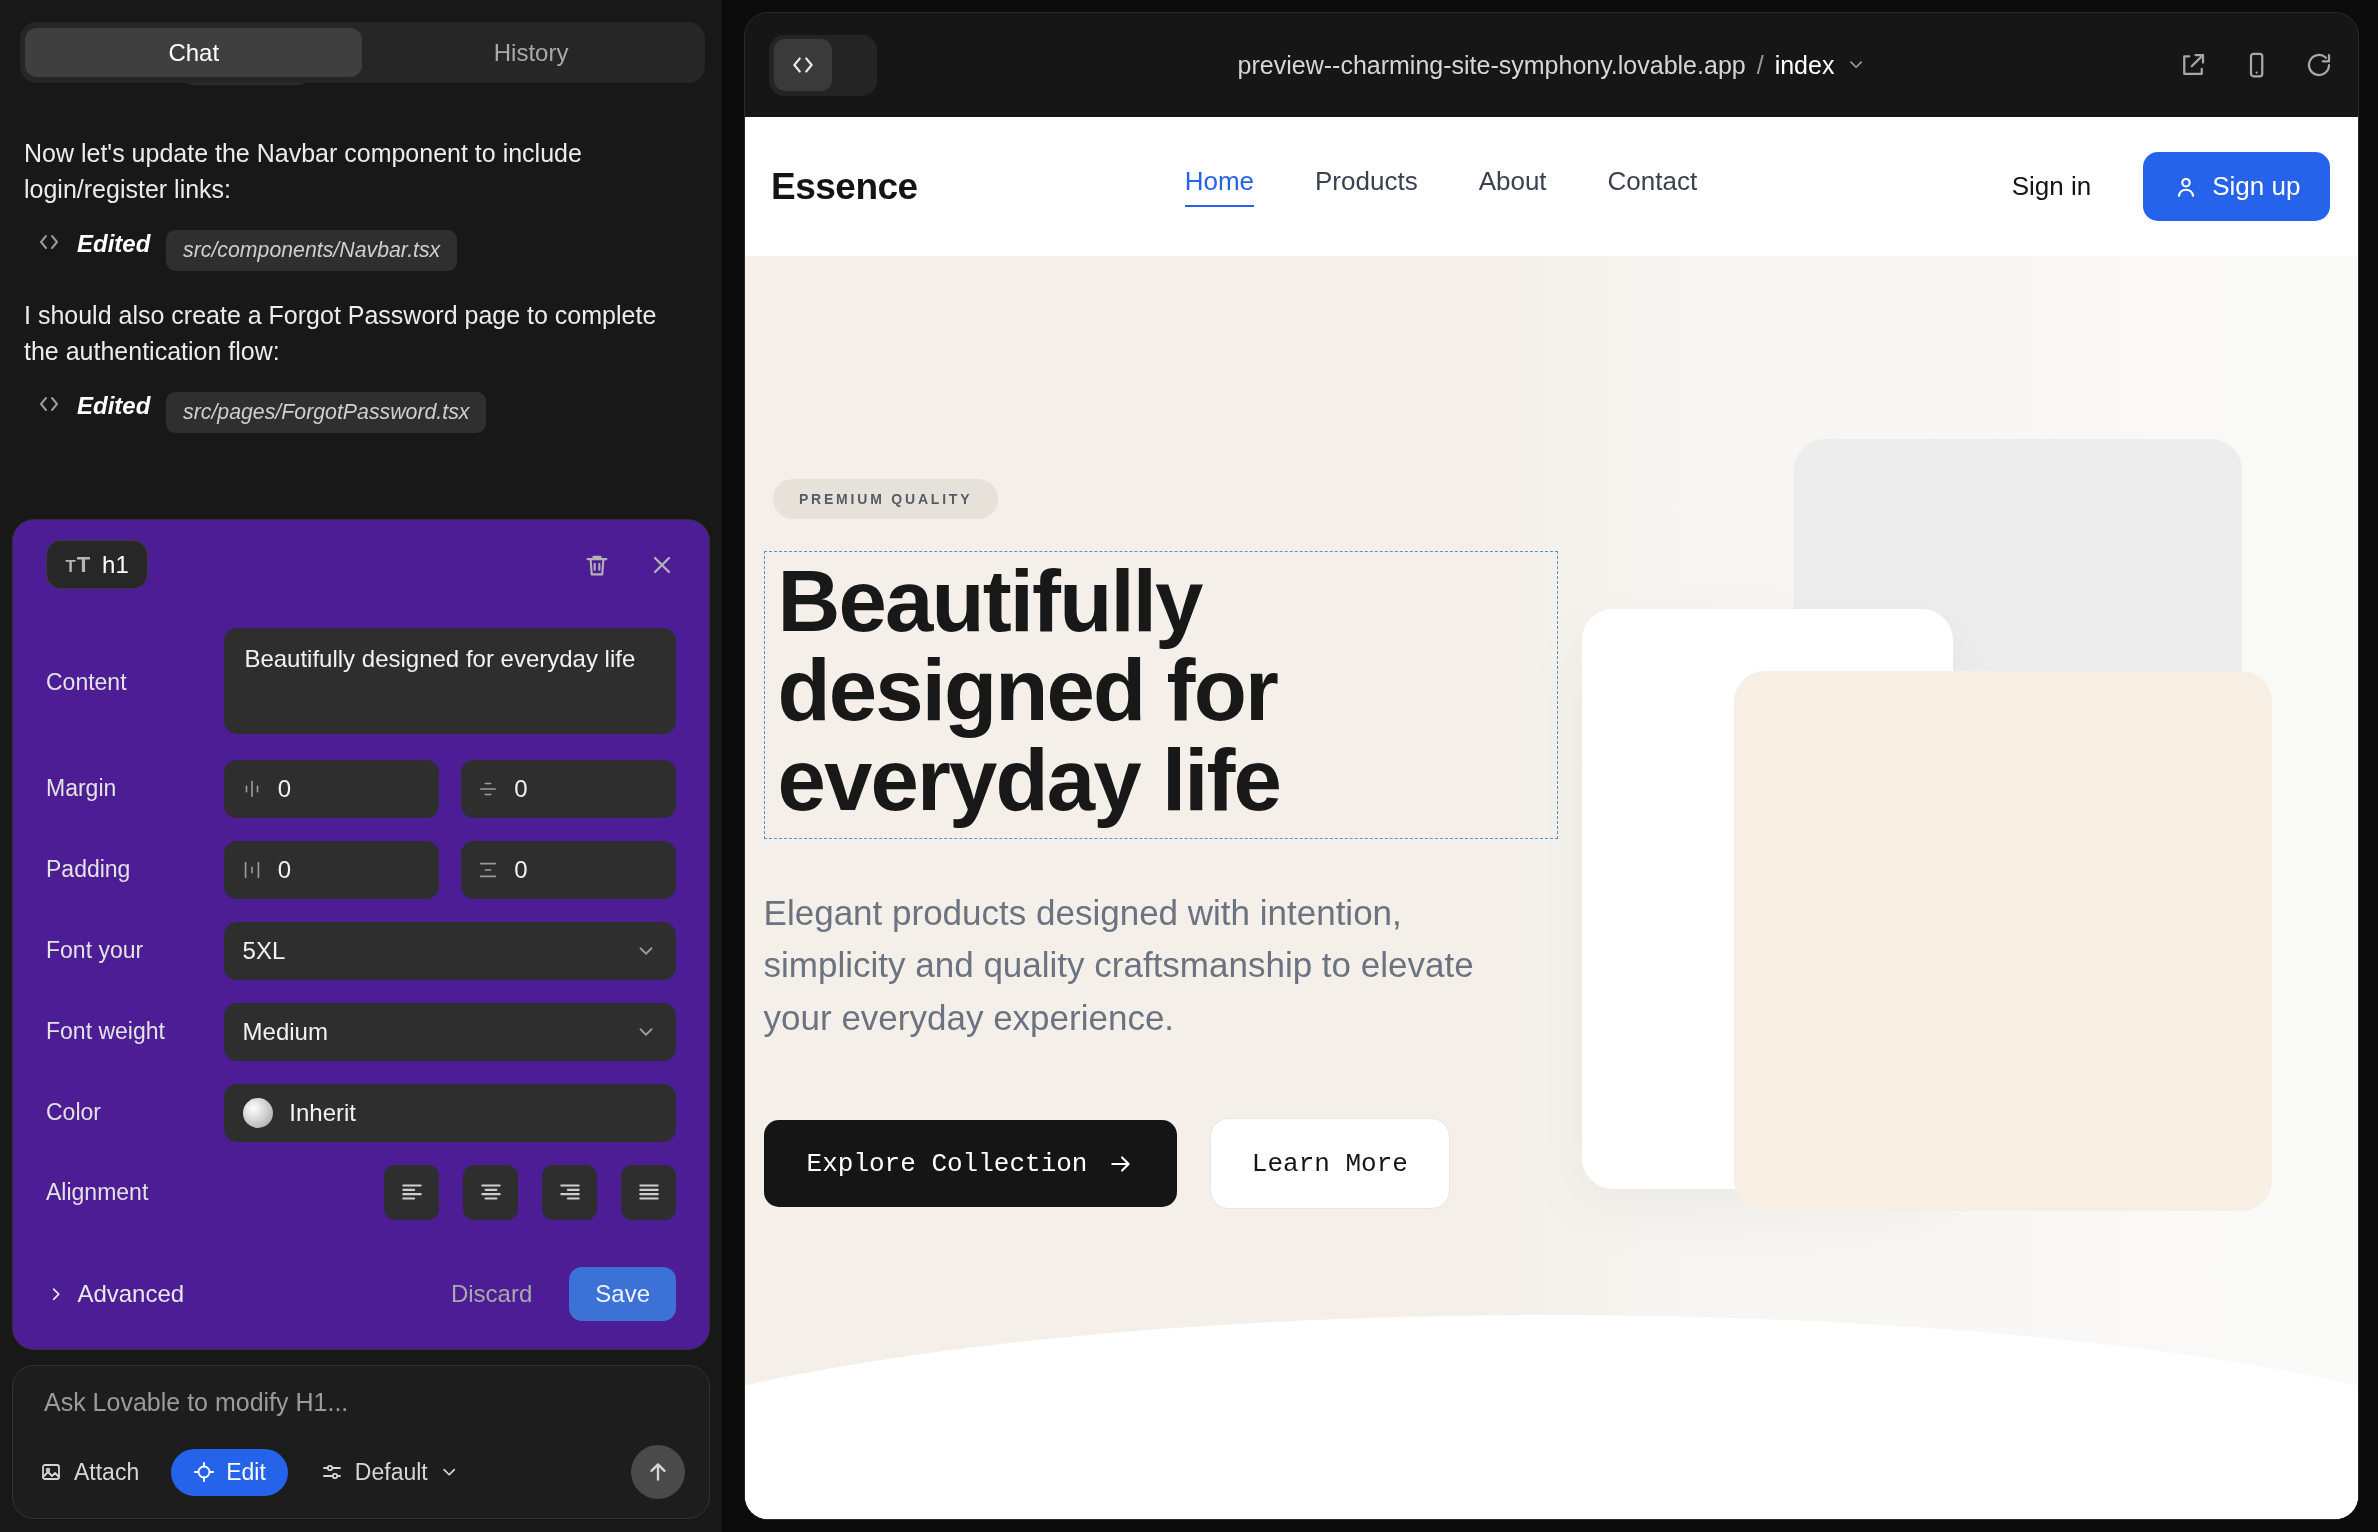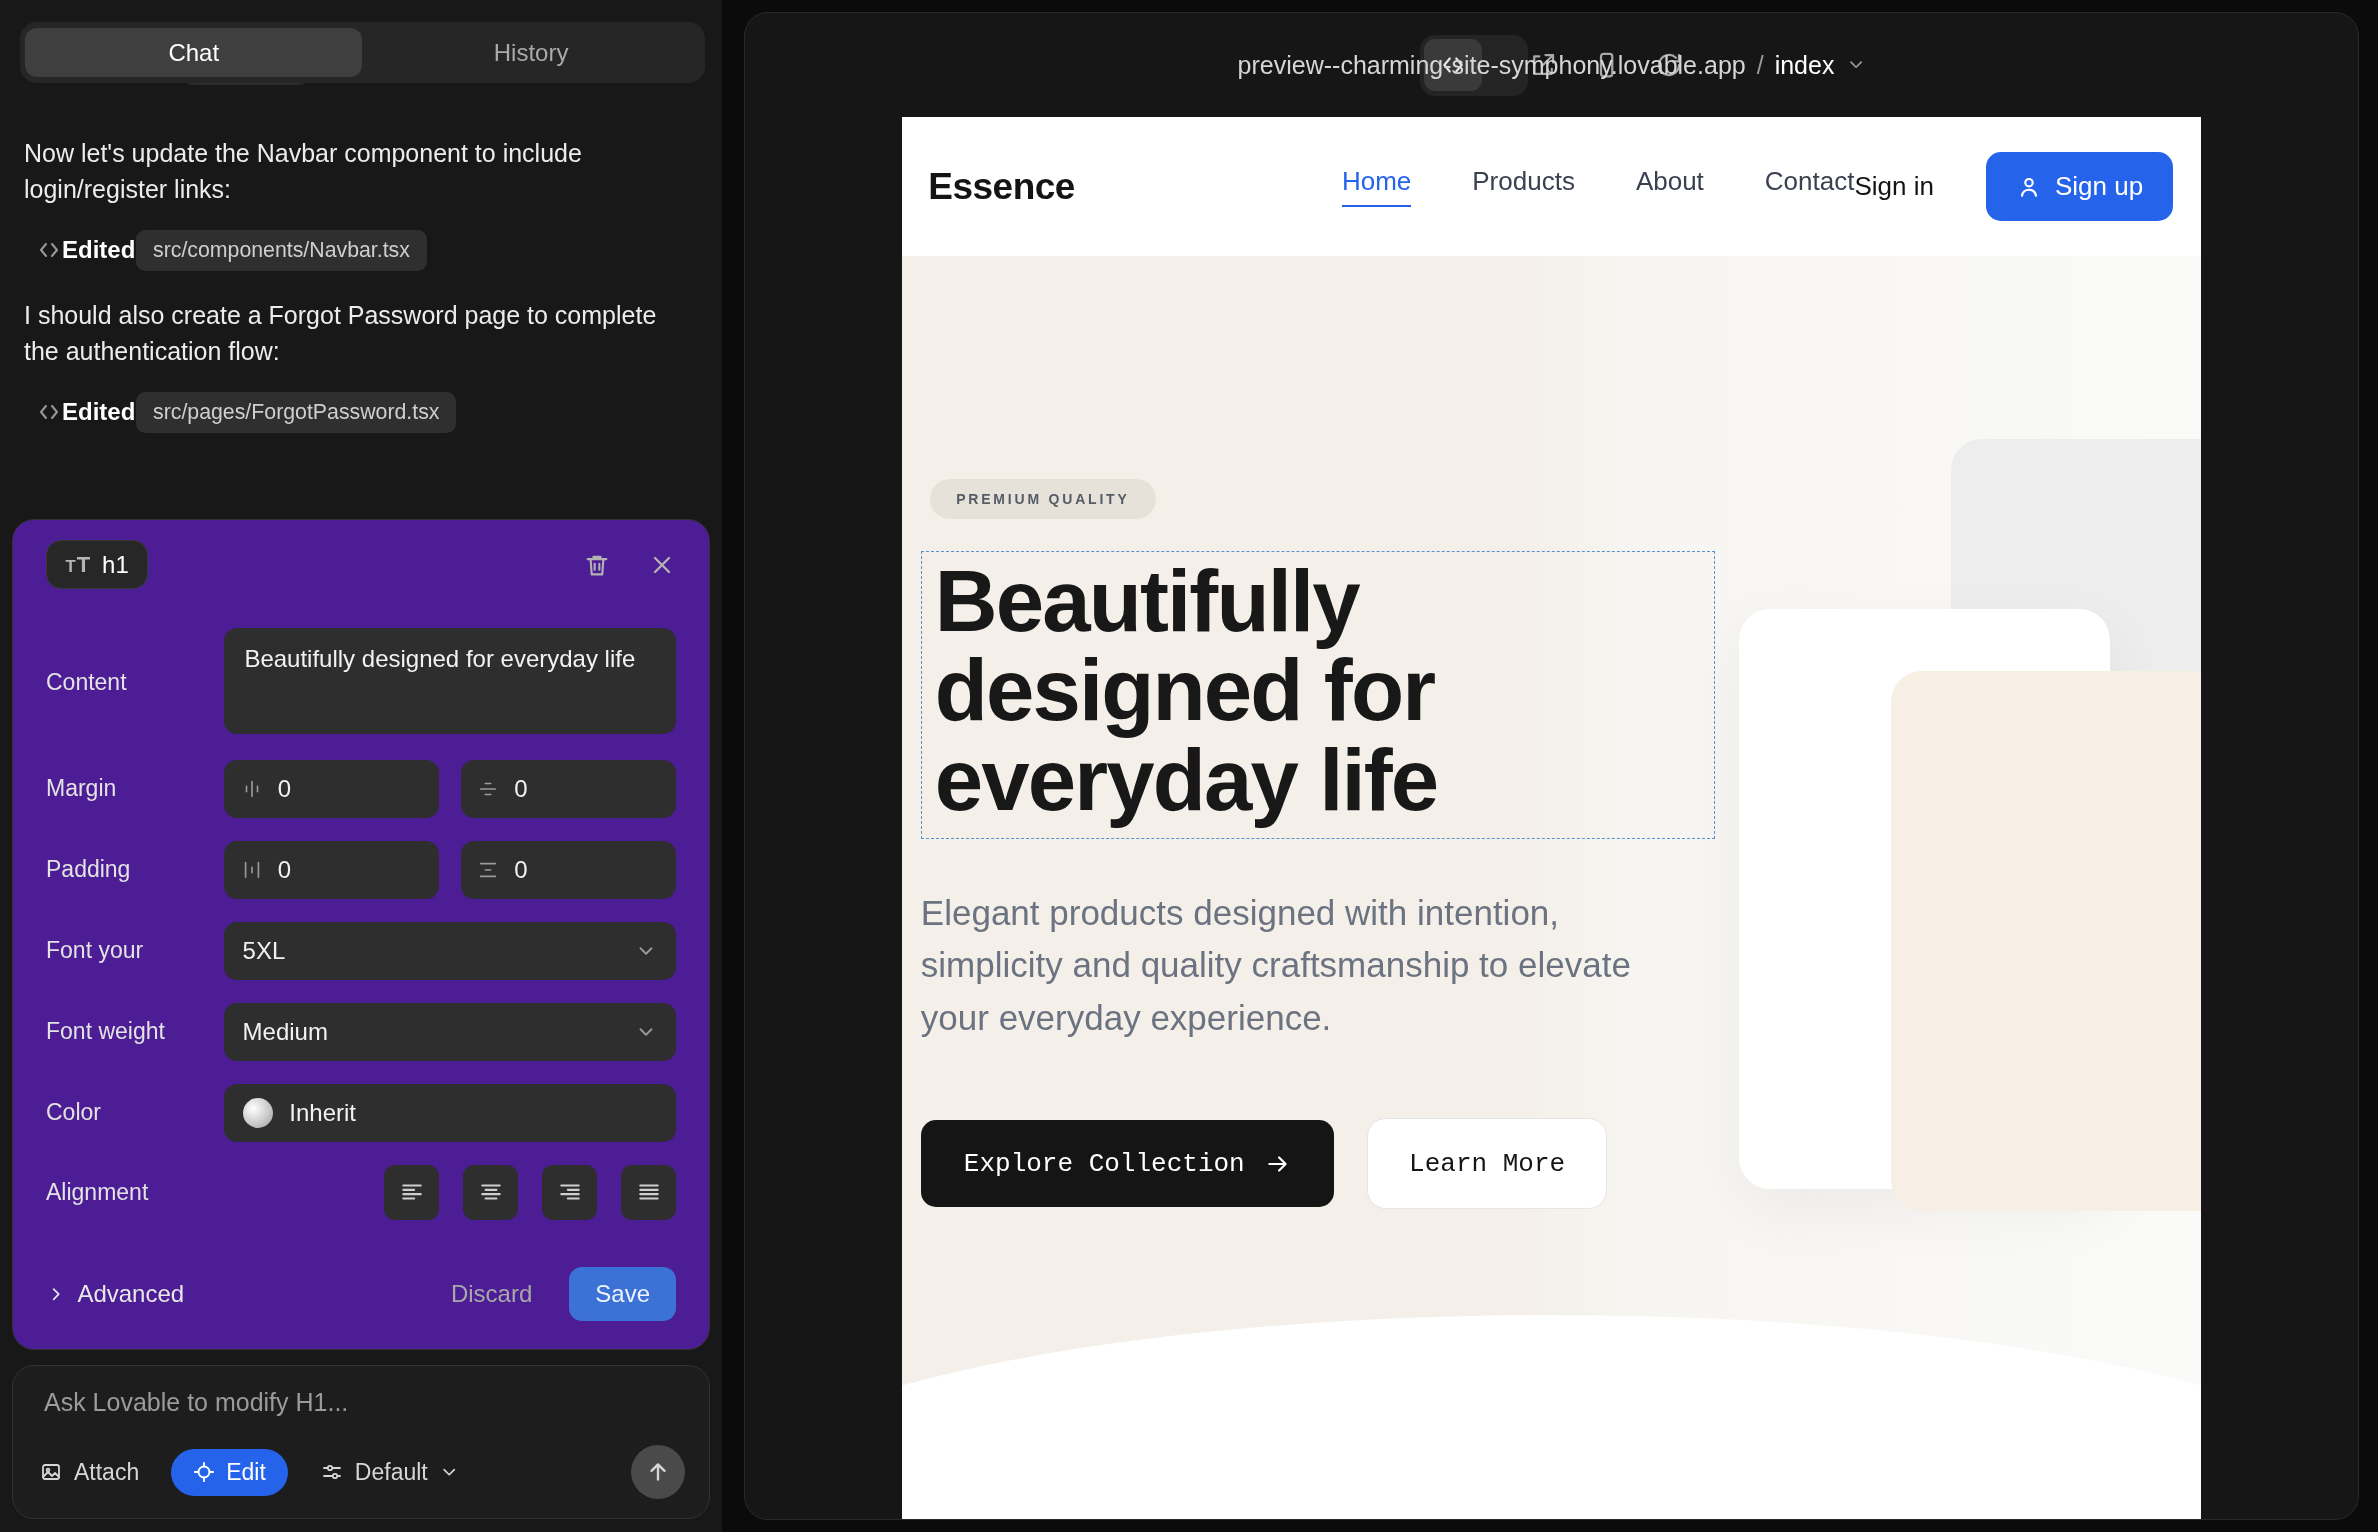--- a/index.html
+++ b/index.html
@@ -17,21 +17,21 @@
   .left-panel { width:722px; height:100%; background:#181818; position:relative; flex:none; }
 
   .tabs { margin:22px 16.7px 0 19.5px; background:#262626; border-radius:16.7px; padding:5.6px; display:flex; height:61px; position:relative; z-index:2; }
   .tab { flex:1; display:flex; align-items:center; justify-content:center; font-size:24px; color:#a9a9a9; border-radius:12px; cursor:pointer; }
   .tab.active { background:#3f3f3f; color:#fff; }
 
   .peek-pill { position:absolute; top:61px; left:181px; width:130px; height:24px; background:#2c2c2c; border-radius:0 0 13px 13px; z-index:1; }
 
   .chat { padding:0 24px; margin-top:52px; position:relative; z-index:0; }
   .msg { font-size:25px; line-height:1.45; color:#ececec; width:649px; margin-bottom:22px; }
-  .edited-row { display:flex; align-items:center; gap:1px; margin:7.4px 0 26px 13px; }
+  .edited-row { display:flex; align-items:flex-start; gap:16px; margin:7.4px 0 26px 13px;font-style:italic; }
   .code-glyph { color:#9a9a9a; }
   .edited-label { font-weight:700; font-size:24px; color:#fff; }
   .file-badge { background:#2f2f2f; color:#cfcfcf; font-size:21.3px; padding:8.3px 16.7px; border-radius:9.3px; white-space:nowrap; }
 
   
   .editor { position:absolute; left:12px; top:519px; width:698px; height:831px;
     background:#4c1d95; border:0.9px solid #323232; border-radius:22px; padding:20.4px 33px; z-index:3; }
   .editor-header { display:flex; align-items:center; }
   .tag-pill { display:flex; align-items:center; gap:11px; background:#272727; border:0.9px solid #3a3a3a; border-radius:15px; padding:9.3px 18.6px; }
   .tt-icon { color:#b5b5b5; font-weight:700; letter-spacing:0.9px; font-size:22px; }
@@ -69,21 +69,21 @@
     color:#e5e5e5; font-size:25px; font-family:"Liberation Sans",sans-serif; height:41px; }
   .composer-input::placeholder { color:#9b9b9b; }
   .composer-row { position:absolute; left:26px; right:24px; bottom:18.6px; display:flex; align-items:center; gap:32px; }
   .attach, .default { display:flex; align-items:center; gap:11px; color:#d6d6d6; font-size:23px; cursor:pointer; }
   .edit-pill { display:flex; align-items:center; gap:11px; background:#2563eb; color:#fff; border-radius:927px; padding:10.2px 22px; font-size:23px; cursor:pointer; }
   .send-btn { margin-left:auto; width:54px; height:54px; border-radius:50%; background:#4a4a4a; display:flex; align-items:center; justify-content:center; color:#d6d6d6; cursor:pointer; }
 
   
   .right-panel { flex:1; position:relative; background:#0b0b0b; }
   .preview-card { position:absolute; top:12px; left:22px; right:18.6px; bottom:12px;
-    background:#161616; border:0.9px solid #2a2a2a; border-radius:24px; overflow:hidden; display:flex; flex-direction:column;align-items:center; }
+    background:#161616; border:0.9px solid #2a2a2a; border-radius:24px; overflow:hidden; display:flex; flex-direction:column; }
 
   .preview-toolbar { height:104px; display:flex; align-items:center; padding:0 24px; position:relative; flex:none; }
   .code-toggle { width:108px; height:61px; background:#242424; border-radius:15px; display:flex; align-items:center; padding:4.6px; cursor:pointer; }
   .code-toggle-inner { width:58px; height:52px; background:#3a3a3a; border-radius:11px; display:flex; align-items:center; justify-content:center; color:#e8e8e8; }
   .url-wrap { position:absolute; left:50%; top:50%; transform:translate(-50%,-50%); display:flex; align-items:center; gap:11px; font-size:25px; white-space:nowrap; cursor:pointer; }
   .url-host { color:#d6d6d6; }
   .url-sep { color:#9a9a9a; }
   .url-page { color:#fff; }
   .toolbar-icons { margin-left:auto; display:flex; align-items:center; gap:33px; color:#a8a8a8; }
 

